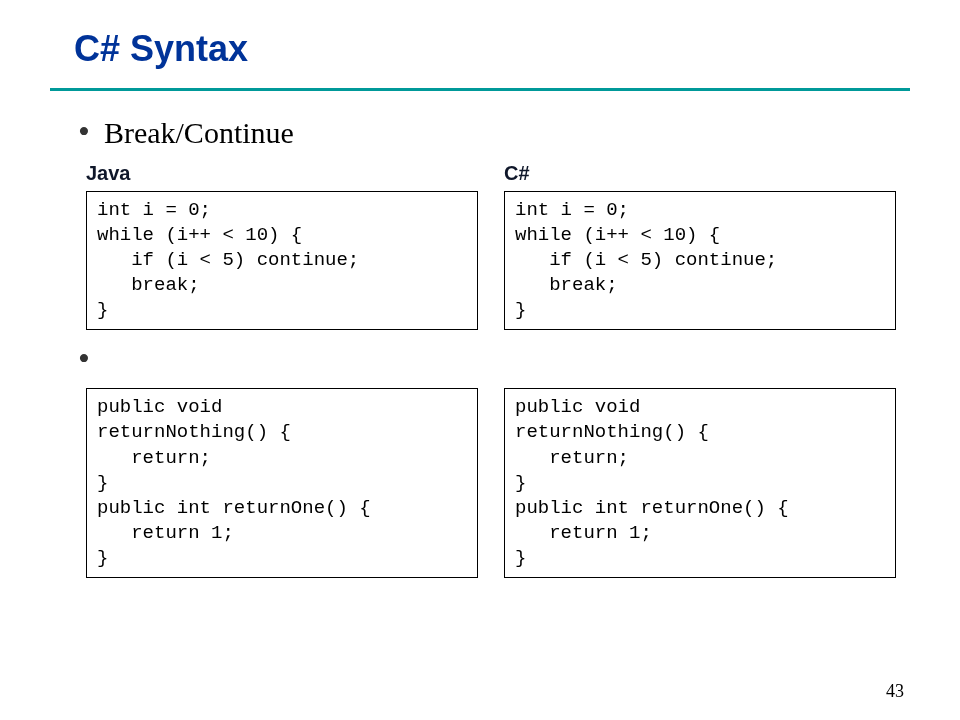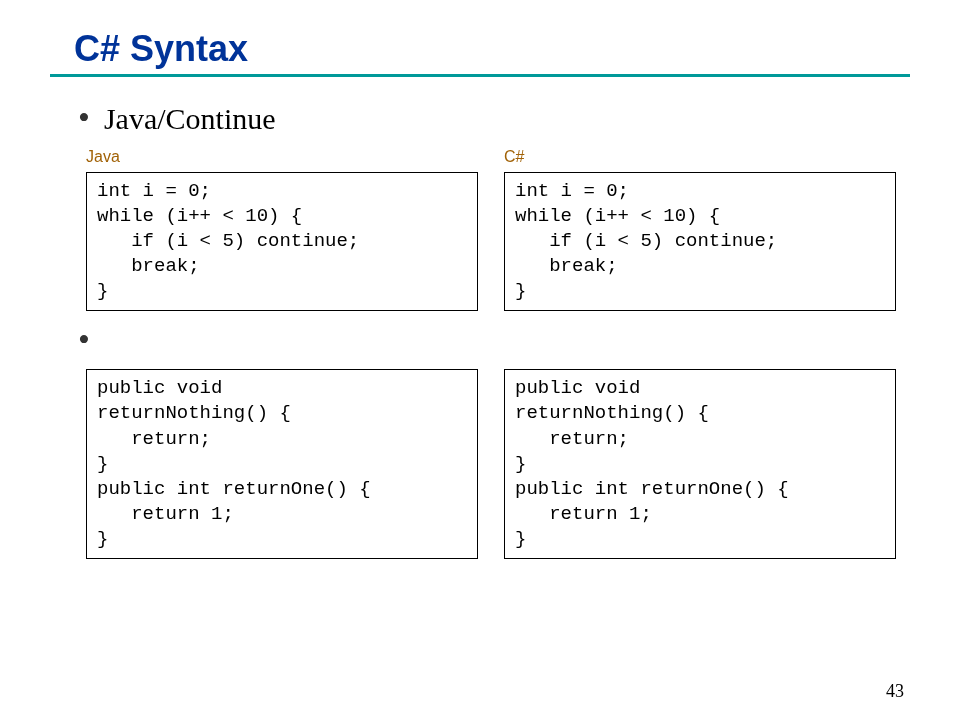--- a/index.html
+++ b/index.html
@@ -9,21 +9,21 @@
       background: #fff;
       font-family: Arial, Helvetica, sans-serif;
       position: relative;
       padding: 28px 50px 20px 50px;
     }
     .title {
       color: #003399;
       font-size: 36px;
       font-weight: bold;
       margin-left: 24px;
-      margin-bottom: 4px;
+      margin-bottom: 18px;
     }
     .hr {
       height: 3px;
       background: #009999;
       width: 100%;
       margin-bottom: 24px;
     }
     .bullet-item {
       display: flex;
       align-items: baseline;
@@ -36,23 +36,23 @@
       color: #333;
       font-size: 34px;
       margin-right: 14px;
       line-height: 1;
     }
     .labels-row {
       display: flex;
       margin: 2px 0 6px 36px;
     }
     .lang-label {
-      font-size: 16px;
-      font-weight: normal;
-      color: #a16207;
+      font-size: 20px;
+      font-weight: bold;
+      color: #0f172a;
       font-family: Arial, Helvetica, sans-serif;
     }
     .lang-label.java { flex: 0 0 418px; }
     .code-row {
       display: flex;
       gap: 26px;
       margin: 0 0 10px 36px;
     }
     .code-box {
       border: 1.5px solid #000;
@@ -75,21 +75,21 @@
     }
   </style>
 </head>
 <body>
 
 <div class="title">C# Syntax</div>
 <div class="hr"></div>
 
 <div class="bullet-item">
   <span class="bullet-dot">•</span>
-  <span>Java/Continue</span>
+  <span>Break/Continue</span>
 </div>
 
 <div class="labels-row">
   <div class="lang-label java">Java</div>
   <div class="lang-label">C#</div>
 </div>
 
 <div class="code-row">
   <div class="code-box">int i = 0;
 while (i++ &lt; 10) {

